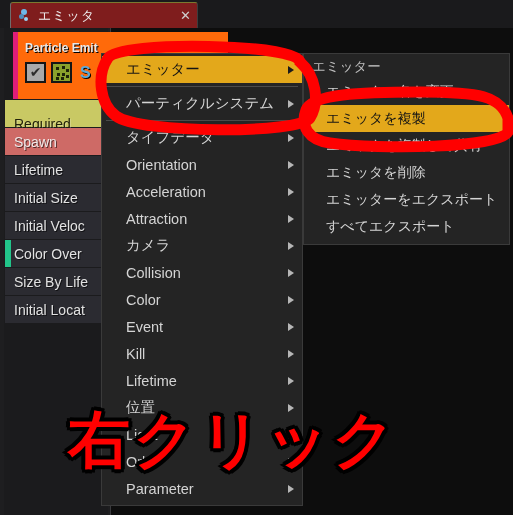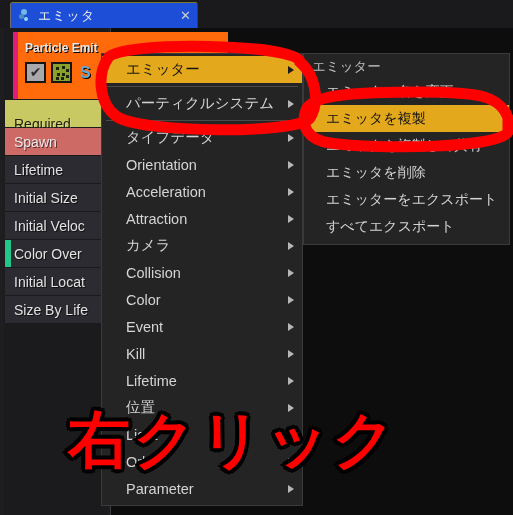--- a/index.html
+++ b/index.html
@@ -46,21 +46,21 @@
   .tabstrip {
     position: absolute;
     left: 0; top: 0;
     width: 513px; height: 28px;
     background: #1a1a1c;
   }
   .tab {
     position: absolute;
     left: 10px; top: 2px;
     width: 188px; height: 26px;
-    background: #1d4ed8;
+    background: #7f1d1d;
     border-top: 1px solid #7a7a30;
     border-left: 1px solid #6e6e6e;
     border-right: 1px solid #3c3c3c;
     border-radius: 3px 3px 0 0;
     box-sizing: border-box;
     display: flex;
     align-items: center;
     padding: 0 6px;
   }
   .tab-icon {
@@ -344,24 +344,24 @@
         <span class="mlabel">Initial Size</span>
       </div>
       <div class="module-row">
         <span class="mlabel">Initial Veloc</span>
       </div>
       <div class="module-row">
         <span class="mstrip" style="background: rgb(34, 197, 138);"></span>
         <span class="mlabel">Color Over</span>
       </div>
       <div class="module-row">
+        <span class="mlabel">Size By Life</span>
+      </div>
+      <div class="module-row">
         <span class="mlabel">Initial Locat</span>
-      </div>
-      <div class="module-row">
-        <span class="mlabel">Size By Life</span>
       </div>
     </div>
 
   <div class="ctxmenu" id="ctxmenu">
       <div class="mi hl">
         <span class="milabel">エミッター</span>
         <span class="arrow"></span>
       </div>
       <div class="sep"></div>
       <div class="mi">

